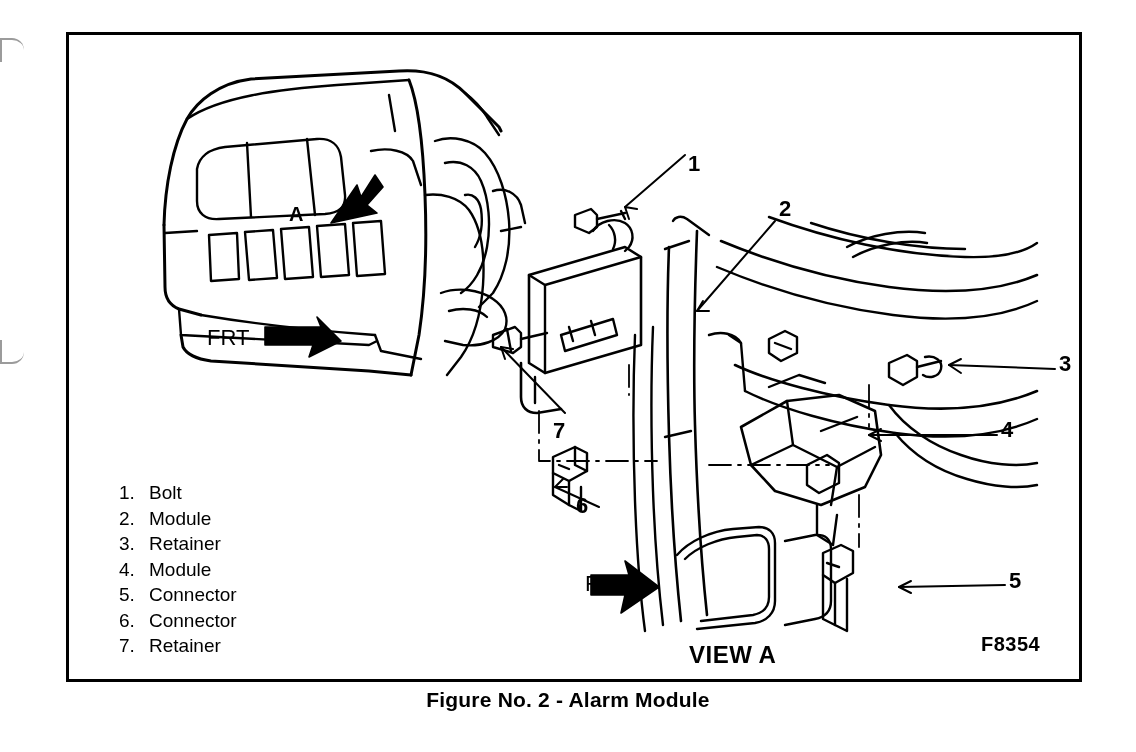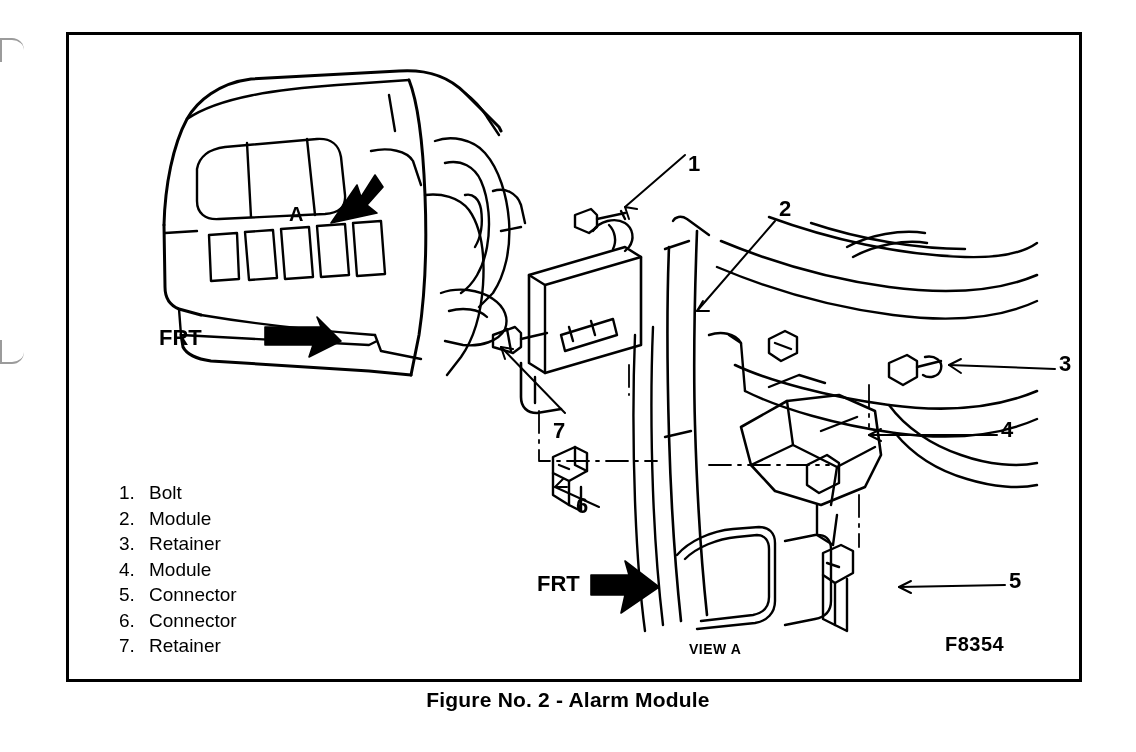--- a/index.html
+++ b/index.html
@@ -69,24 +69,24 @@
   .lbl {
     position: absolute;
     font-family: "Liberation Sans", sans-serif;
     font-weight: bold;
     white-space: nowrap;
   }
   .callout-num {
     font-size: 22px;
     font-weight: bold;
   }
-  .frt-text { font-size: 22px; font-weight: bold; }
-  .viewa-text { font-size: 14px; font-weight: bold; letter-spacing: .5px; text-align: center; }
+  .frt-text { font-size: 22px; font-weight: normal; margin-left: 48px; }
+  .viewa-text { font-size: 24px; font-weight: bold; letter-spacing: .5px; text-align: center; }
   .a-marker { font-size: 20px; font-weight: bold; }
-  .code-text { font-size: 20px; font-weight: bold; letter-spacing: .5px; }
+  .code-text { font-size: 20px; font-weight: bold; letter-spacing: .5px; margin-left: 36px; }
 
   
   #legend {
     position: absolute;
     left: 50px;
     top: 445px;
     font-size: 19px;
     line-height: 25.5px;
   }
   #legend .legend-row {

